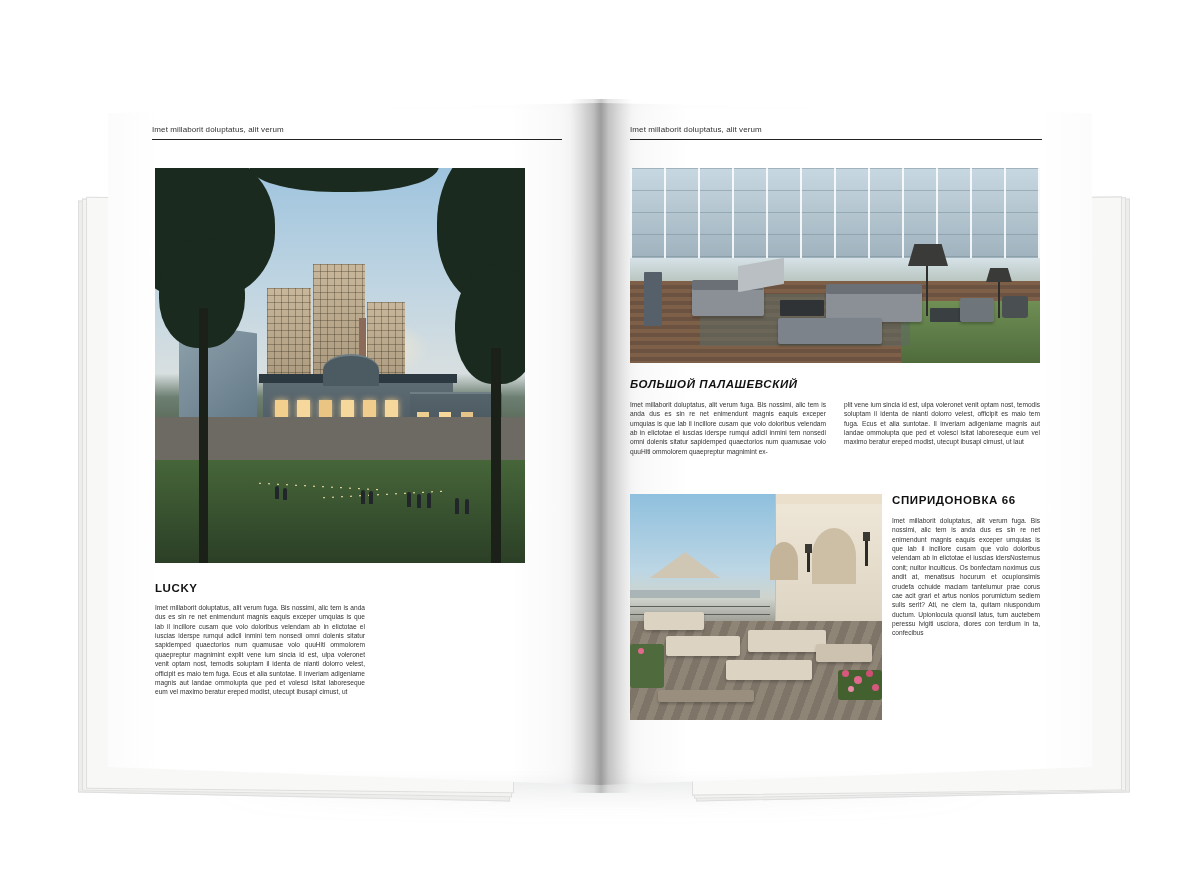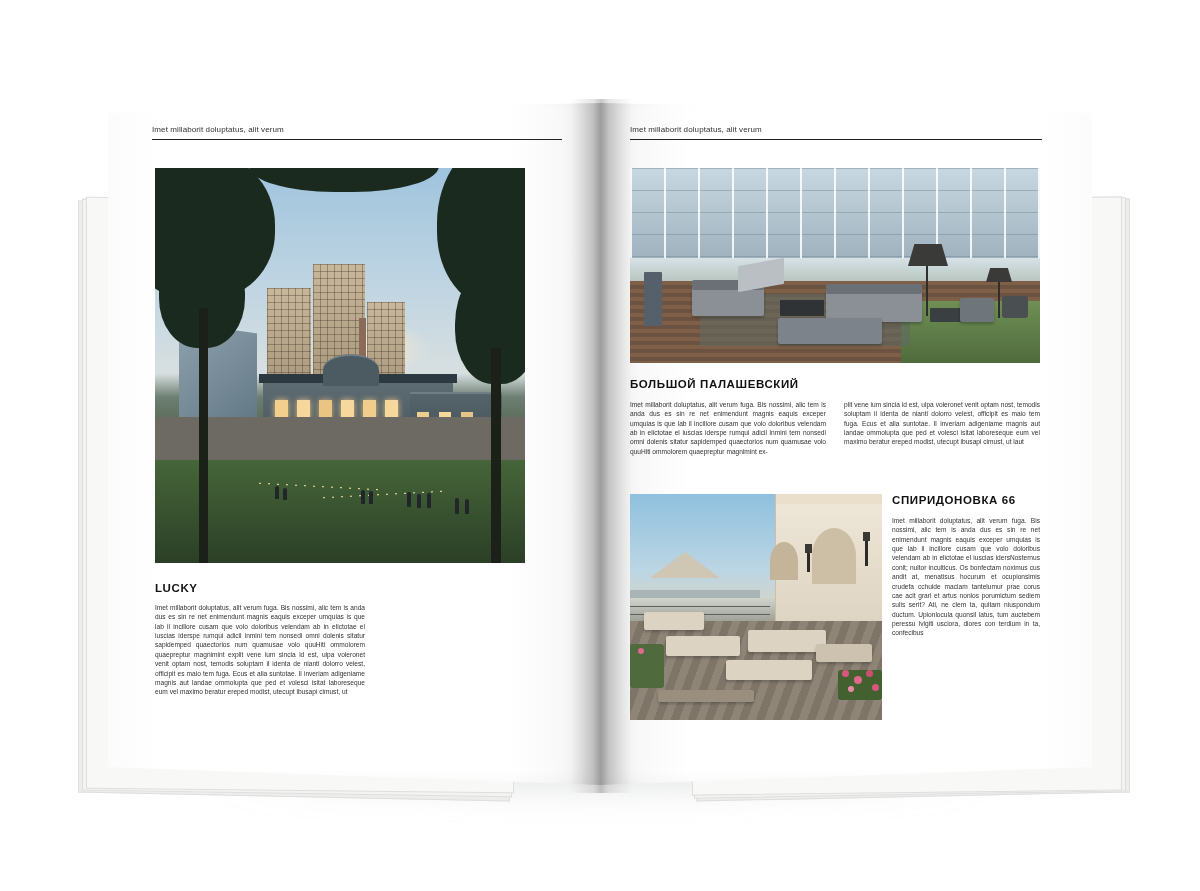--- a/index.html
+++ b/index.html
@@ -306,21 +306,21 @@
             <div class="lampshade" style="left:356px; top:100px; width:26px; height:14px;"></div>
 
             <div class="sofa" style="left:330px; top:130px; width:34px; height:24px; background:#6f767b;"></div>
             <div class="table" style="left:372px; top:128px; width:26px; height:22px; background:#4a4f52; border-radius:3px;"></div>
 
             <div class="table" style="left:14px; top:104px; width:18px; height:54px; background:#55606a;"></div>
             <div class="table" style="left:108px; top:94px; width:46px; height:26px; background:#b9bfc3; transform:skewY(-10deg);"></div>
           </div>
         </div>
 
-        <div class="headline" style="left:30px; top:283px;">БОЛЬШОЙ ПАЛАШЕВСКИЙ</div>
+        <div class="headline" style="left:30px; top:283px;font-style:italic;">БОЛЬШОЙ ПАЛАШЕВСКИЙ</div>
 
         <div class="body-col" style="left:30px; top:305px; width:196px;">Imet millaborit doluptatus, alit verum fuga. Bis nossimi, alic tem is anda dus es sin re net enimendunt magnis eaquis exceper umquias is que lab il incillore cusam que volo doloribus velendam ab in elictotae el iuscias iderspe rumqui adicil inmini tem nonsedi omni dolenis sitatur sapidemped quaectorios num quamusae volo quuHiti ommolorem quaepreptur magnimint ex-</div>
 
         <div class="body-col" style="left:244px; top:305px; width:196px;">plit vene ium sincia id est, ulpa voleronet venit optam nost, temodis soluptam il identa de nianti dolorro velest, officipit es maio tem fuga. Ecus et alia suntotae. Il inveriam adigeniame magnis aut landae ommolupta que ped et volesci isitat laboreseque eum vel maximo beratur ereped modist, utecupt ibusapi cimust, ut laut</div>
 
         <div class="photo" style="left:30px; top:399px; width:252px; height:226px;">
           <div class="sc3">
             <div class="skyline" style="left:0; top:96px; width:130px; height:8px; opacity:.7;"></div>
             <div class="rail" style="left:0; top:112px; width:140px;"></div>
             <div class="rail" style="left:0; top:120px; width:140px;"></div>

